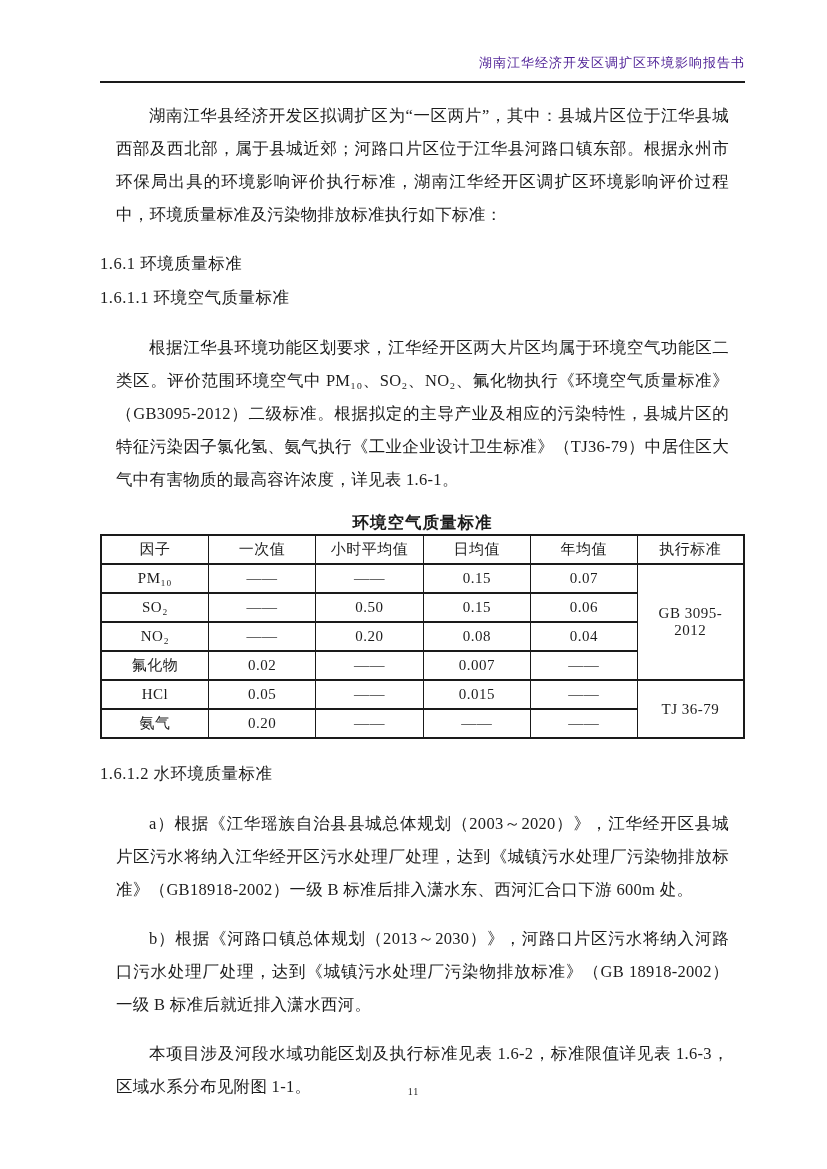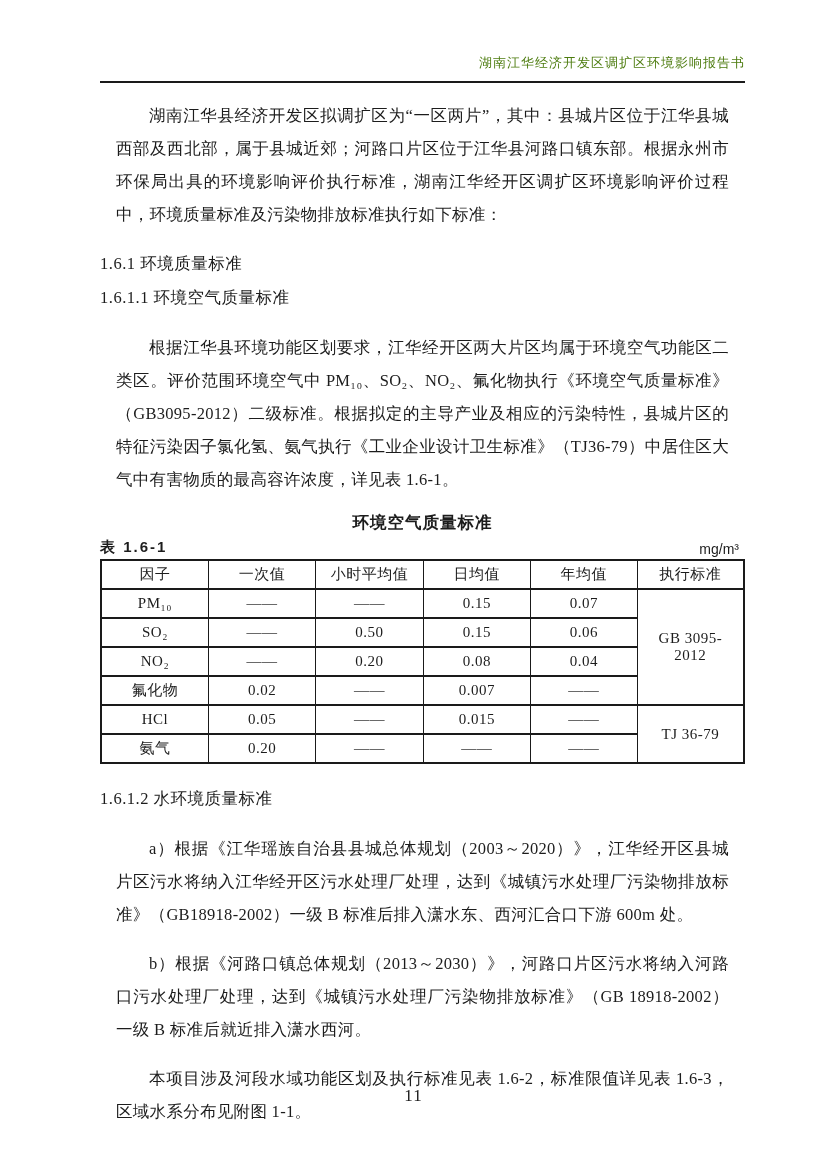--- a/index.html
+++ b/index.html
@@ -19,21 +19,21 @@
     box-sizing: border-box;
     width: 827px;
     height: 1169px;
     padding: 54px 82px 0 100px;
   }
   
   .doc-header {
     text-align: right;
     font-size: 13px;
     letter-spacing: 1px;
-    color: #4d7c0f;
+    color: #4c1d95;
     padding-bottom: 9px;
     border-bottom: 2px solid #1a1a1a;
   }
   
   .sec-heading {
     font-family: "Liberation Sans", "DejaVu Sans", sans-serif;
     font-weight: bold;
     font-size: 19px;
     margin: 16px 0 10px 0;
     letter-spacing: 1px;
@@ -91,21 +91,21 @@
     letter-spacing: 0.5px;
   }
   table.air td.dash { color: #333; }
   
   .page-num {
     position: absolute;
     left: 0;
     right: 0;
     top: 1086px;
     text-align: center;
-    font-size: 17px;
+    font-size: 10px;
     letter-spacing: 1px;
   }
   .spacer-18 { height: 18px; }
 </style>
 </head>
 <body>
 
 <div class="page">
 
   <div class="doc-header">
@@ -115,24 +115,20 @@
 
   <p class="body">湖南江华县经济开发区拟调扩区为“一区两片”，其中：县城片区位于江华县城西部及西北部，属于县城近郊；河路口片区位于江华县河路口镇东部。根据永州市环保局出具的环境影响评价执行标准，湖南江华经开区调扩区环境影响评价过程中，环境质量标准及污染物排放标准执行如下标准：</p>
 
   <div class="subsec-heading">1.6.1  环境质量标准</div>
   <div class="subsec-heading">1.6.1.1  环境空气质量标准</div>
 
   <p class="body">根据江华县环境功能区划要求，江华经开区两大片区均属于环境空气功能区二类区。评价范围环境空气中 PM₁₀、SO₂、NO₂、氟化物执行《环境空气质量标准》（GB3095-2012）二级标准。根据拟定的主导产业及相应的污染特性，县城片区的特征污染因子氯化氢、氨气执行《工业企业设计卫生标准》（TJ36-79）中居住区大气中有害物质的最高容许浓度，详见表 1.6-1。</p>
 
   <div class="tbl-title">环境空气质量标准</div>
 
-  <div class="tbl-caption">
-    <span class="tbl-number">表 1.6-1</span>
-    <span class="tbl-unit">mg/m³</span>
-  </div>
 
   <table class="air">
     <colgroup>
       <col style="width:16.7%">
         <col style="width:16.7%">
         <col style="width:16.7%">
       <col style="width:16.7%">
         <col style="width:16.6%">
         <col style="width:16.6%">
     </colgroup>

